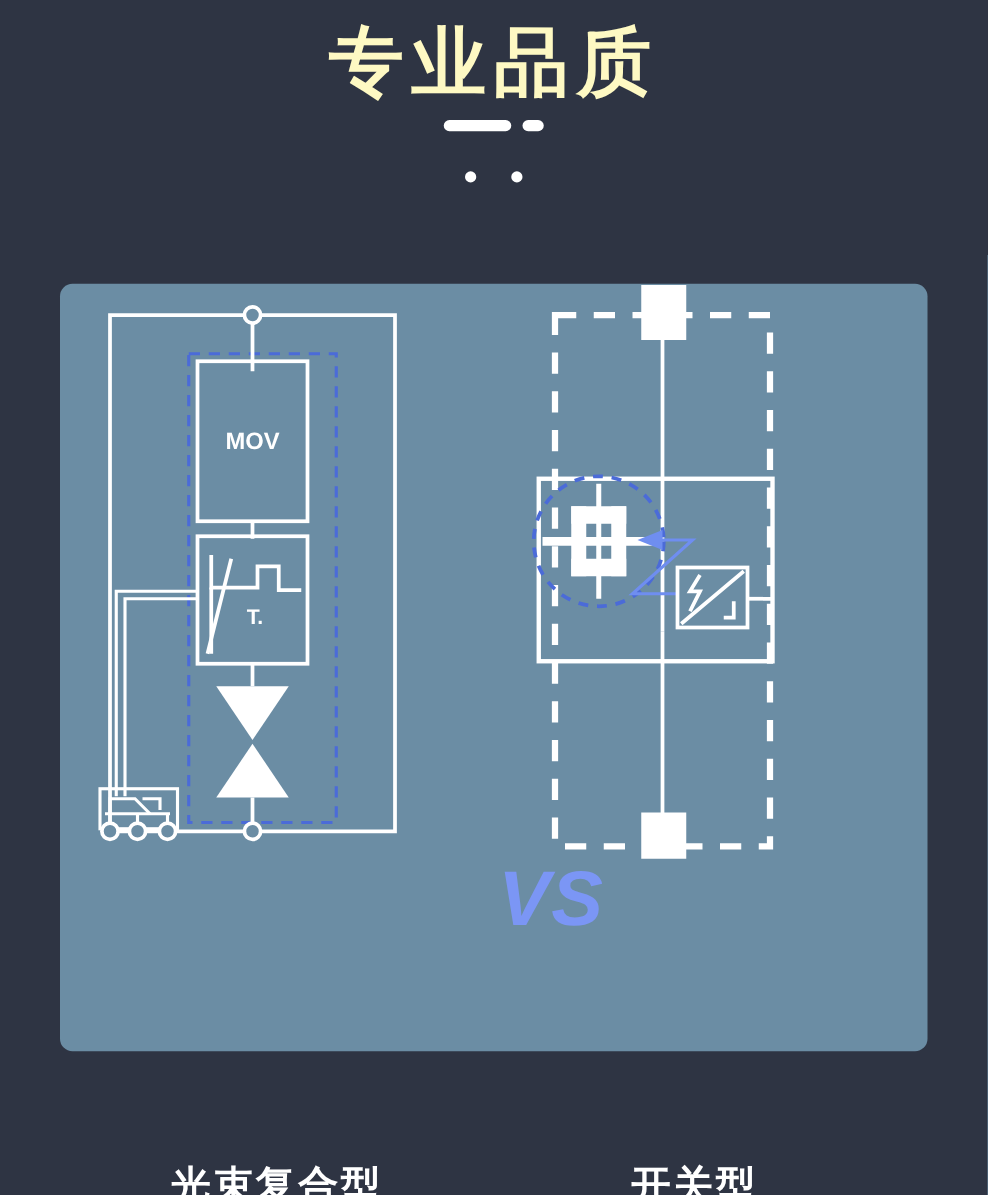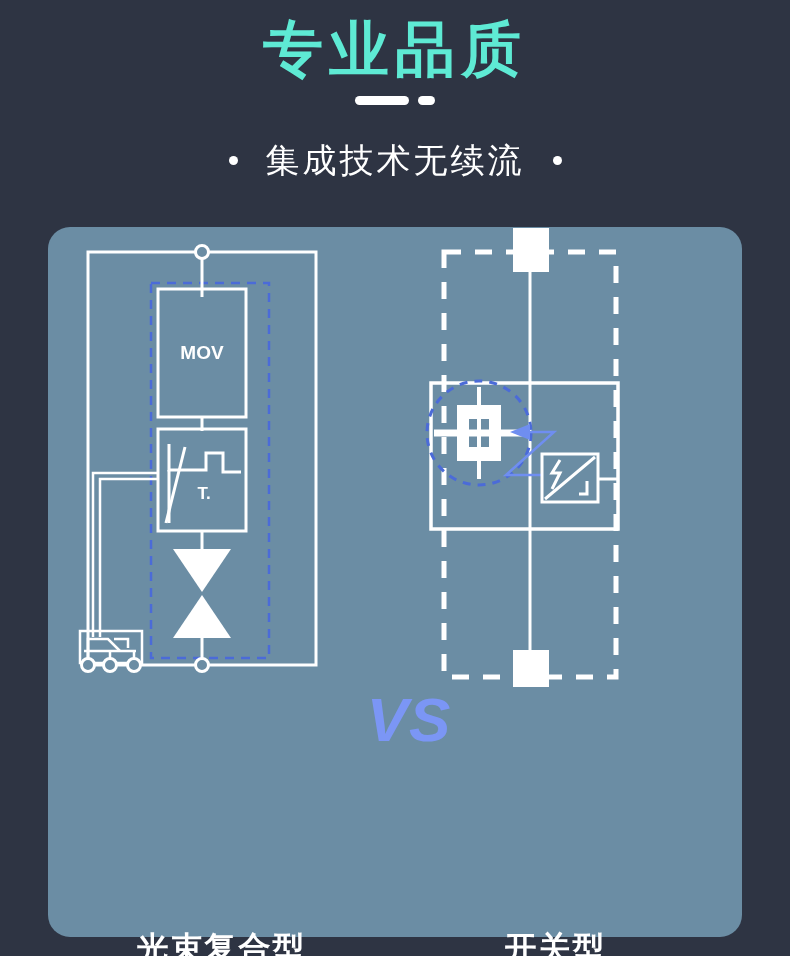--- a/index.html
+++ b/index.html
@@ -9,21 +9,21 @@
     font-family:"Liberation Sans","DejaVu Sans",sans-serif;
     overflow:hidden;
     position:relative;
   }
   .page{position:relative;width:790px;height:956px;}
 
   
   .title{
     position:absolute;left:0;top:14px;width:790px;
     text-align:center;
-    color:#5eead4;
+    color:#fef9c3;
     font-size:60px;
     line-height:72px;
     font-weight:700;
     letter-spacing:6px;
   }
   .divider{
     position:absolute;left:0;top:96px;width:790px;
     display:flex;align-items:center;justify-content:center;gap:9px;
   }
   .divider .bar{
@@ -40,39 +40,39 @@
   .subtitle .sdot{
     width:9px;height:9px;border-radius:50%;background:#ffffff;display:block;
   }
   .subtitle .stext{
     font-size:34px;line-height:46px;font-weight:500;letter-spacing:3px;
   }
 
   
   .card{
     position:absolute;left:48px;top:227px;
-    width:694px;height:710px;
+    width:694px;height:614px;
     background:#6b8da4;
-    border-radius:22px;
+    border-radius:10px;
   }
 
   .panel{position:absolute;top:0;height:630px;}
   .panel-left{left:0;width:347px;}
   .panel-right{left:334px;width:347px;}
 
   .vs{
     position:absolute;left:347px;top:462px;
     width:0;text-align:center;
     color:#7b96f5;
     font-size:62px;line-height:62px;font-weight:700;font-style:italic;
     letter-spacing:1px;
     transform:translateX(14px);
     white-space:nowrap;
   }
-  .vs span{display:inline-block;transform:translateX(-50%);}
+  .vs span{display:inline-block;transform:translateX(-50%);margin-left:32px;}
 
   
   .diagram{position:absolute;}
   .diagram-left{left:0px;top:0px;width:347px;height:460px;}
   .diagram-right{left:0px;top:0px;width:347px;height:460px;}
 
   
   .cap-title{
     position:absolute;width:347px;text-align:center;
     color:#ffffff;font-size:32px;line-height:42px;font-weight:700;letter-spacing:2px;
@@ -87,21 +87,20 @@
 
   <div class="title">专业品质</div>
 
   <div class="divider">
     <span class="bar"></span>
     <span class="dot"></span>
   </div>
 
   <div class="subtitle">
     <span class="sdot"></span>
-    <span class="stext">集成技术无续流</span>
     <span class="sdot"></span>
   </div>
 
   <div class="card">
 
     <div class="panel panel-left">
 
       <svg class="diagram diagram-left" viewBox="0 0 347 460">
 
         <rect x="103" y="56" width="118" height="375" fill="none" stroke="#4b6bd8" stroke-width="2.5" stroke-dasharray="9 7"></rect>

